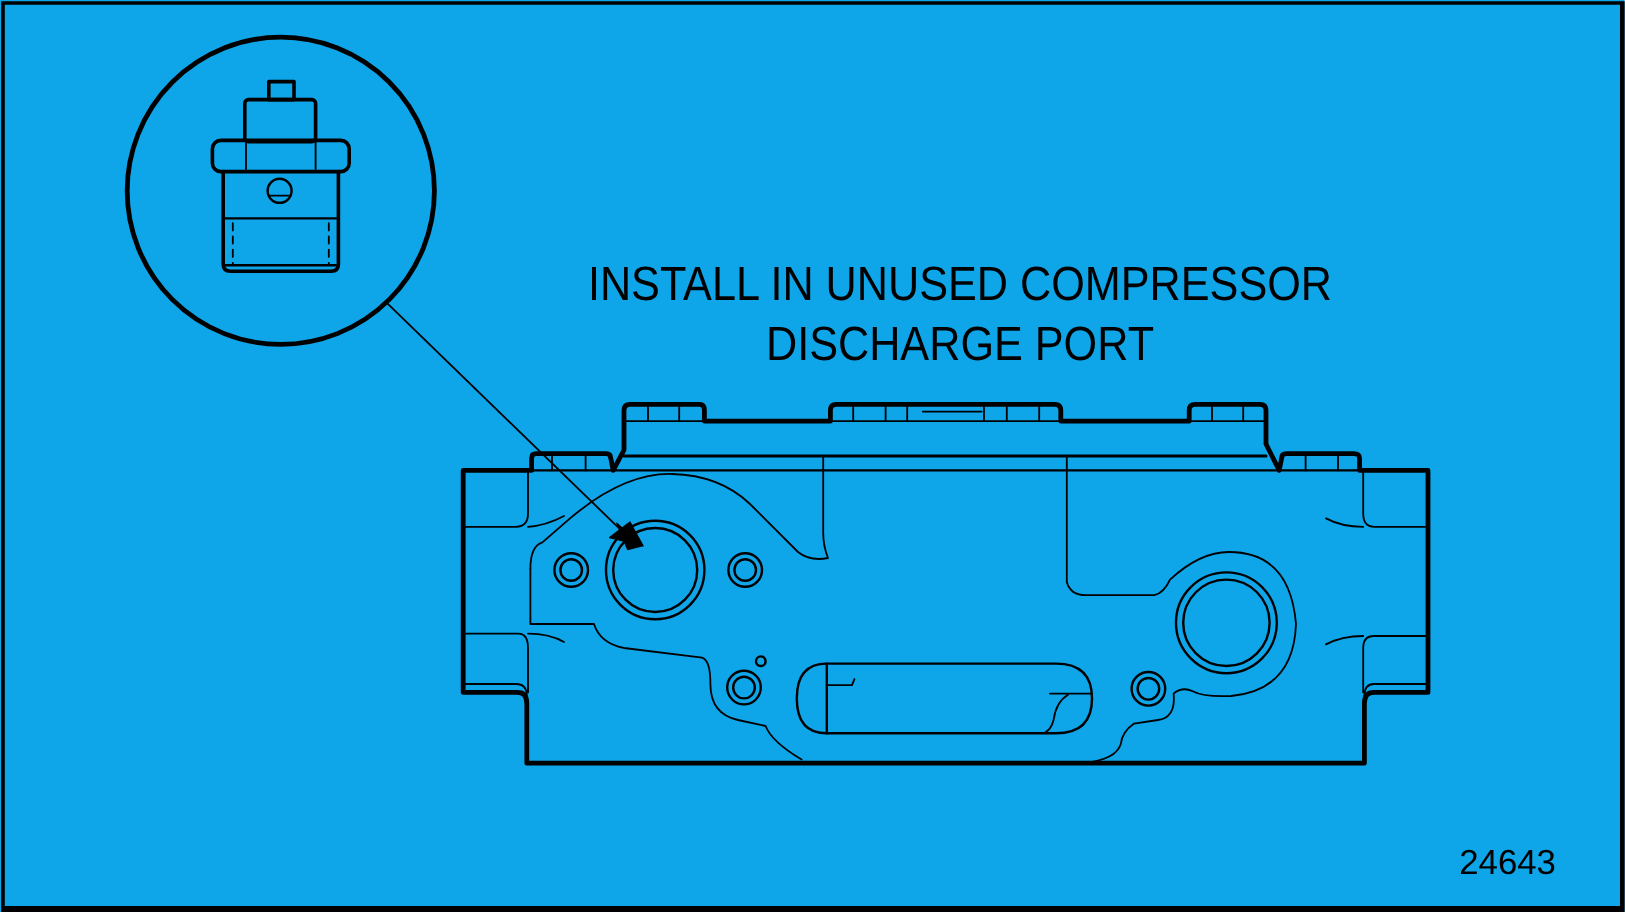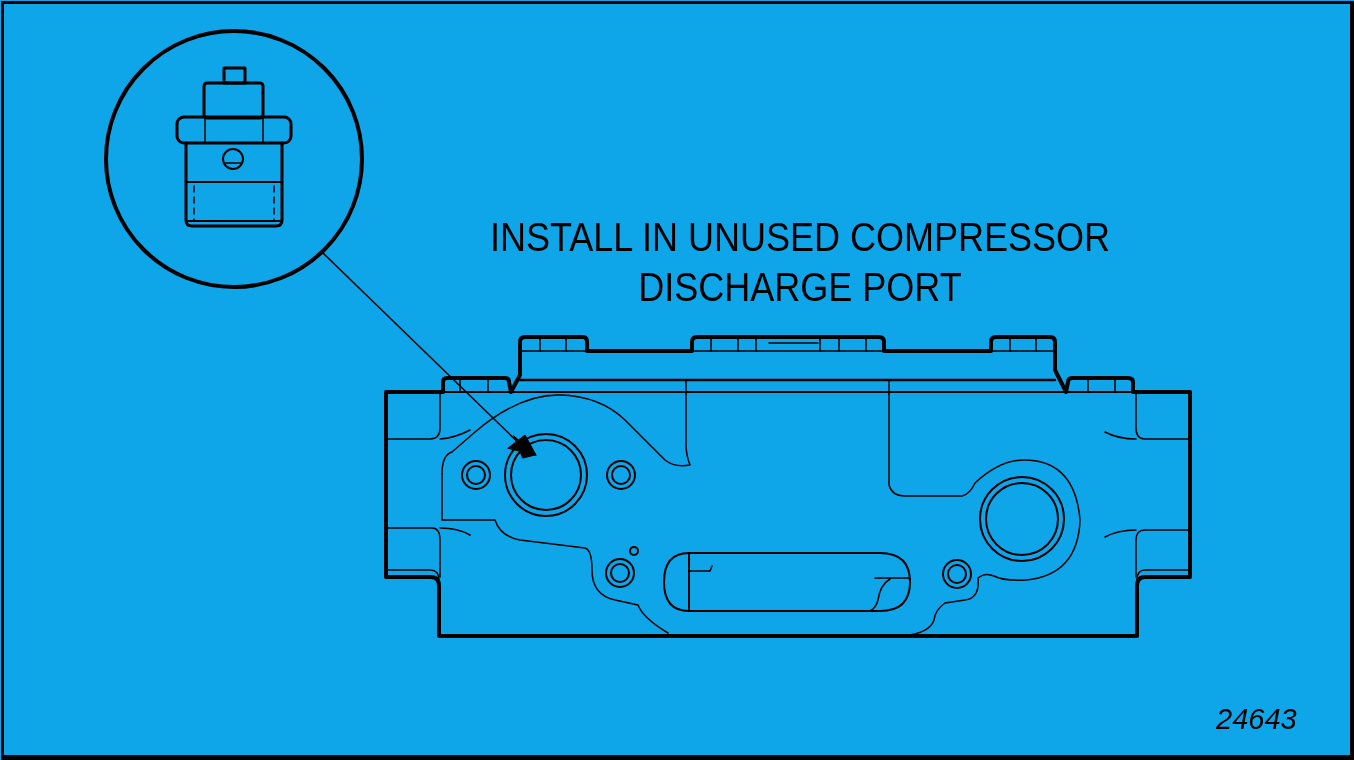--- a/index.html
+++ b/index.html
@@ -1,21 +1,21 @@
 <!DOCTYPE html>
 <html><head>
 <meta charset="utf-8">
 <style>
   html, body { margin: 0; padding: 0; background: #ffffff; }
   .canvas { position: relative; width: 1354px; height: 760px; background: #0ea5e9; overflow: hidden; }
   .frame { position: absolute; left: 1px; top: 1px; width: 1346px; height: 751px; border: 3px solid #000; border-right-width: 6px; border-bottom-width: 5px; box-sizing: content-box; }
   svg { position: absolute; left: 0; top: 0; }
   .callout { position: absolute; left: 400px; top: 212px; width: 800px; text-align: center; font-family: "Liberation Sans", sans-serif; font-size: 40px; line-height: 50px; color: #000; transform: scaleX(0.9); transform-origin: center; letter-spacing: 0px; }
   .callout div { white-space: nowrap; }
-  .fig-num { position: absolute; left: 1216px; top: 703px; font-family: "Liberation Sans", sans-serif; font-size: 29px; color: #000; font-style: italic; }
+  .fig-num { position: absolute; left: 1216px; top: 703px; font-family: "Liberation Sans", sans-serif; font-size: 29px; color: #000; }
 </style>
 </head>
 <body>
 
 <div class="canvas">
   <div class="frame"></div>
 
   <svg width="1354" height="760" viewBox="0 0 1354 760" fill="none" stroke="#000" stroke-linejoin="round" stroke-linecap="round">
 
     <g>

